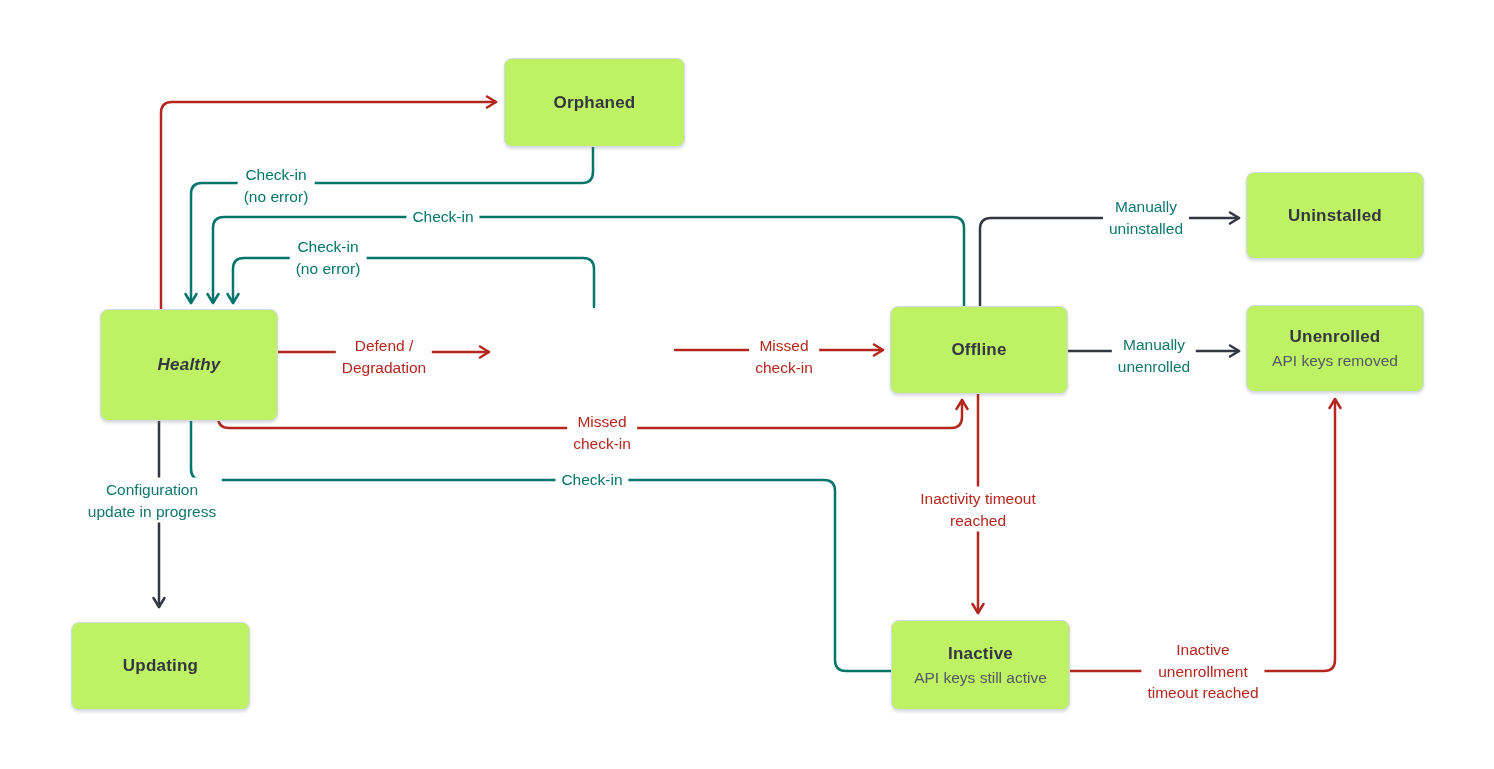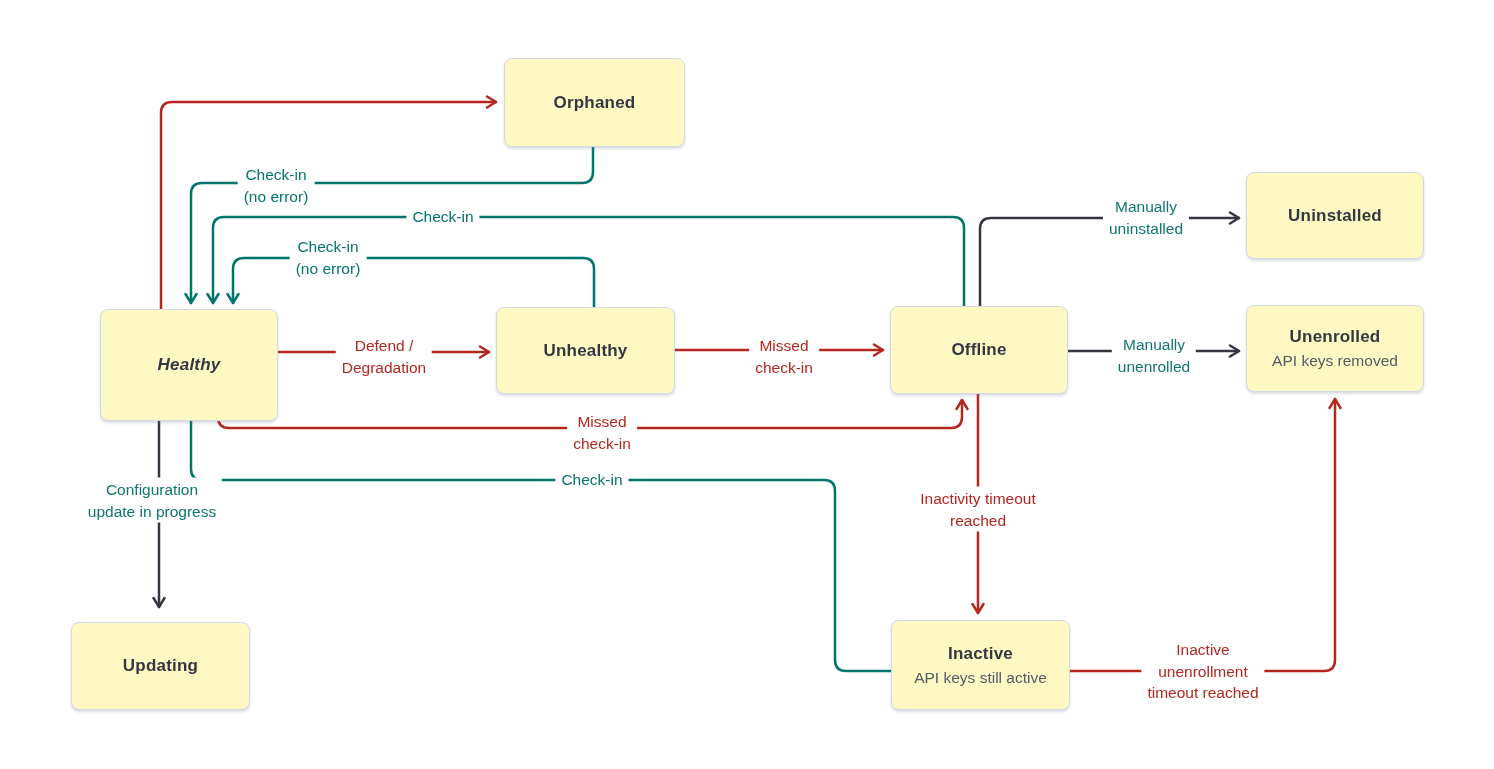--- a/index.html
+++ b/index.html
@@ -7,21 +7,21 @@
     position:relative;
     width:1494px;height:769px;
     background:#ffffff;
     font-family:"Liberation Sans", sans-serif;
     overflow:hidden;
   }
   #edges-svg{position:absolute;left:0;top:0;width:1494px;height:769px;}
   .node{
     position:absolute;
     box-sizing:border-box;
-    background:#fef9c3;
+    background:#bef264;
     border:1.5px solid #d3dae6;
     border-radius:8px;
     box-shadow:0 2px 3px rgba(110,120,140,0.25);
     display:flex;
     flex-direction:column;
     align-items:center;
     justify-content:center;
   }
   .node-title{
     font-size:17px;
@@ -125,23 +125,20 @@
       <div>Inactive</div>
       <div>unenrollment</div>
       <div>timeout reached</div>
     </div>
     <div class="node" style="left: 504px; top: 58px; width: 181px; height: 89px;">
       <div class="node-title">Orphaned</div>
     </div>
     <div class="node" style="left: 100px; top: 309px; width: 178px; height: 112px; font-style: italic;">
       <div class="node-title">Healthy</div>
     </div>
-    <div class="node" style="left: 496px; top: 307px; width: 179px; height: 87px;">
-      <div class="node-title">Unhealthy</div>
-    </div>
     <div class="node" style="left: 890px; top: 306px; width: 178px; height: 88px;">
       <div class="node-title">Offline</div>
     </div>
     <div class="node" style="left: 1246px; top: 172px; width: 178px; height: 87px;">
       <div class="node-title">Uninstalled</div>
     </div>
     <div class="node" style="left: 1246px; top: 305px; width: 178px; height: 87px;">
       <div class="node-title">Unenrolled</div>
       <div class="node-subtitle">API keys removed</div>
     </div>

